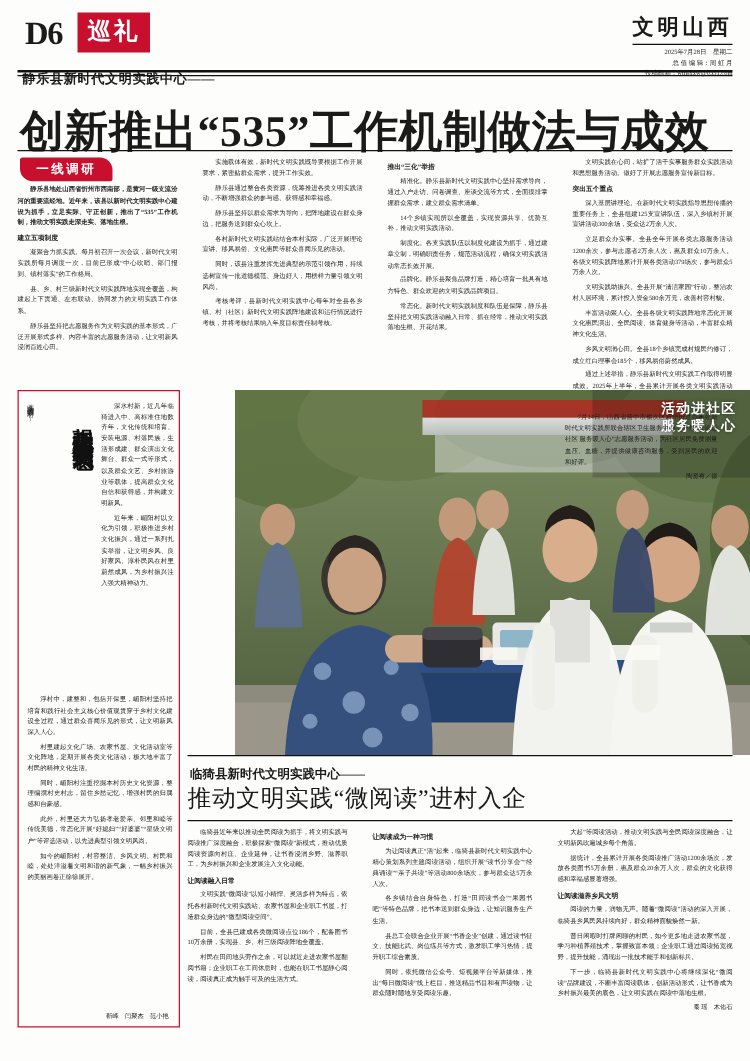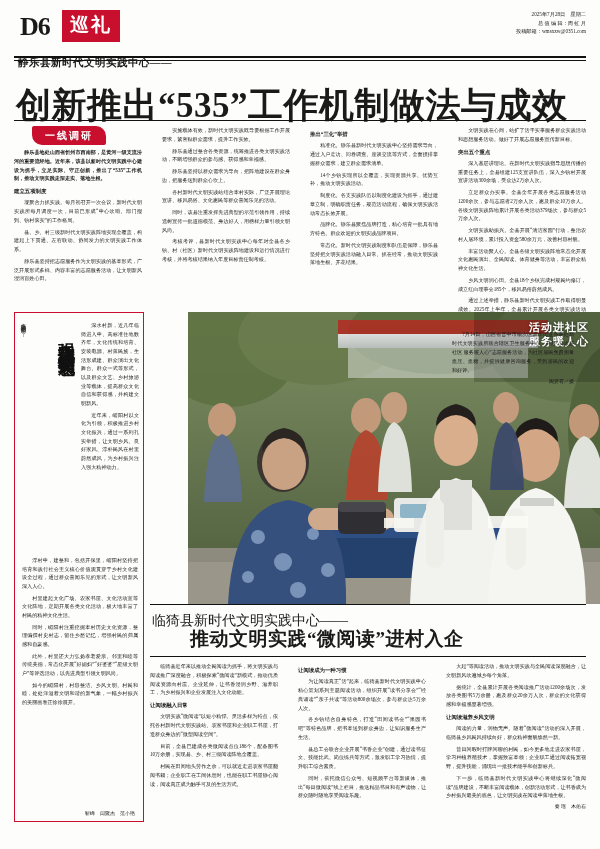--- a/index.html
+++ b/index.html
@@ -130,21 +130,20 @@
     left: 16px; top: 126px;
     width: 74px; height: 19px;
     background: #c8102e;
     color: #fff;
     font-size: 10px;
     font-weight: bold;
     letter-spacing: 2px;
     text-align: center;
     line-height: 19px;
     border-radius: 2px 10px 2px 10px;
-    margin-left: 16px;
   }
   .sign {
     text-align: right;
     font-size: 5px;
     margin-top: 3px;
   }
 
   
   .sidebox {
     position: absolute;
@@ -234,31 +233,30 @@
     text-align: justify;
     color: #1c1c1c;
   }
   .photo-text p { margin: 0 0 3px 0; text-indent: 2em; }
   .photo-text .sign { text-align: right; text-indent: 0; }
 
   
   .bot-kicker {
     position: absolute;
     left: 152px; top: 612px;
-    font-size: 14px;
-    font-weight: normal;
+    font-size: 10px;
+    font-weight: bold;
   }
   .bot-headline {
     position: absolute;
     left: 150px; top: 626px;
     font-size: 19px;
-    font-weight: bold;
+    font-weight: normal;
     letter-spacing: 0.5px;
     white-space: nowrap;
-    margin-left: 40px;
   }
   .bot-rule {
     position: absolute;
     left: 150px; right: 14px; top: 656px;
     border-top: 1px solid #111;
   }
   .botcols {
     position: absolute;
     left: 150px; top: 662px;
     width: 436px;
@@ -292,20 +290,21 @@
 </style>
 </head>
 <body>
 
 <div class="page">
 
   <div class="masthead">
     <div class="mh-page">D6</div>
     <div class="mh-section">巡礼</div>
     <div class="mh-right">
+      <div class="mh-title">文明山西</div>
       <div class="mh-meta">
         <div>2025年7月28日　星期二</div>
         <div>总 值 编 辑：周 虹 月</div>
         <div>投稿邮箱：wmsxxw@0351.com</div>
       </div>
     </div>
   </div>
   <div class="rule-top"></div>
   <div class="rule-top2"></div>
 

